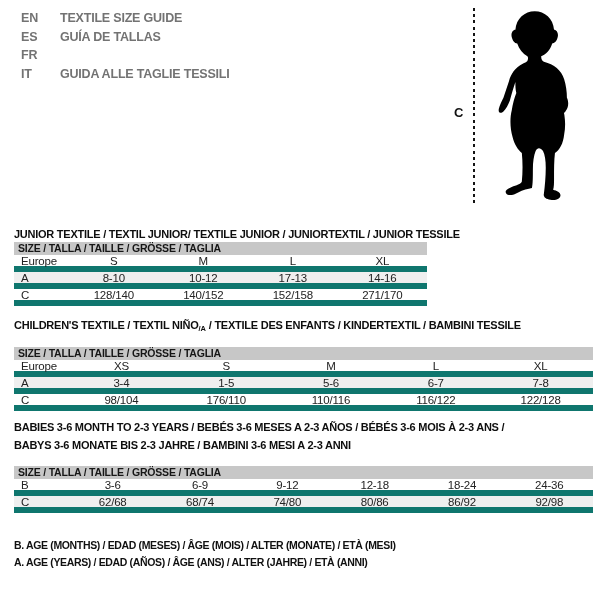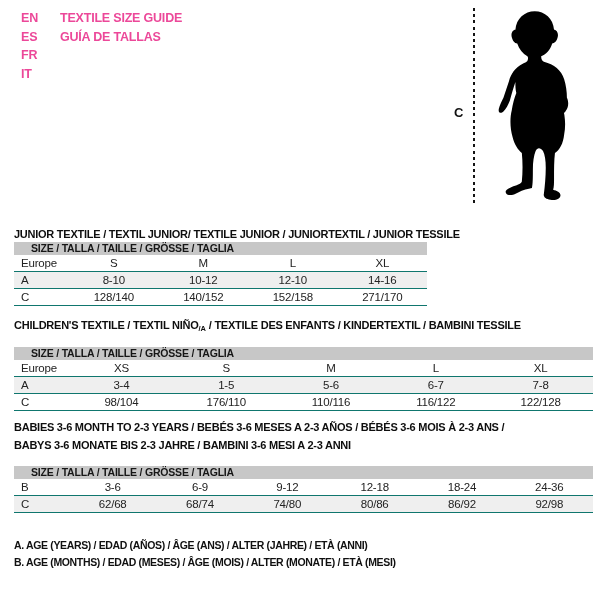--- a/index.html
+++ b/index.html
@@ -6,21 +6,21 @@
   body {
     width:600px; height:600px; background:#ffffff;
     font-family:"Liberation Sans","DejaVu Sans",sans-serif;
     color:#1c1c1c; position:relative; overflow:hidden;
   }
   .canvas { position:absolute; top:0; left:0; width:600px; height:600px; }
 
   
   .lang-block { position:absolute; left:21px; top:9px; }
   .lang-row { display:flex; height:18.5px; align-items:center;
-    font-weight:bold; font-size:12.5px; letter-spacing:-0.2px; color:#ec4899; }
+    font-weight:bold; font-size:12.5px; letter-spacing:-0.2px; color:#737373; }
   .lang-row .code { width:39px; }
   .lang-row .lab { white-space:nowrap; }
 
   
   .baby-line { position:absolute; left:473px; top:8px; width:2px; height:198px;
     background:repeating-linear-gradient(to bottom,#141414 0 3px,transparent 3px 6.2px); }
   .c-label { position:absolute; left:454px; top:105px; font-weight:bold; font-size:13px; color:#111; }
   .baby-svg { position:absolute; left:497px; top:4px; width:92px; height:204px; }
 
   
@@ -30,23 +30,23 @@
   .tt2 { top:319px; }
   .tt3 { top:418px; line-height:18px; }
   .tt2 .sub { font-size:7.5px; vertical-align:-2px; letter-spacing:0; }
 
   
   .tbl { position:absolute; left:14px; }
   .tbl.t1 { top:242px; width:413px; }
   .tbl.t2 { top:347px; width:579px; }
   .tbl.t3 { top:466px; width:579px; }
   .tbl .bar { height:13px; background:#c7c7c7; font-weight:bold; font-size:10.5px;
-    line-height:13px; padding-left:17px; letter-spacing:-0.2px; color:#161616; box-sizing:border-box; }
+    line-height:13px; padding-left:4px; letter-spacing:-0.2px; color:#161616; box-sizing:border-box; }
   .tbl .row { display:flex; height:17px; align-items:center; font-size:11.5px;
-    letter-spacing:-0.2px; border-bottom:1px solid #0f766e; box-sizing:border-box; color:#232323; }
+    letter-spacing:-0.2px; border-bottom:6px solid #0f766e; box-sizing:border-box; color:#232323; }
   .tbl .row.alt { background:#efefef; }
   .tbl .lab { width:55px; padding-left:7px; box-sizing:border-box; }
   .tbl .cell { flex:1; text-align:center; }
 
   
   .footnotes { position:absolute; left:14px; top:537px; font-weight:bold; font-size:10.5px;
     letter-spacing:-0.35px; line-height:17px; color:#101010; }
   .footnotes div { white-space:nowrap; }
 </style>
 </head>
@@ -61,20 +61,21 @@
     </div>
     <div class="lang-row">
       <span class="code">ES</span>
       <span class="lab">GUÍA DE TALLAS</span>
     </div>
     <div class="lang-row">
       <span class="code">FR</span>
     </div>
     <div class="lang-row">
       <span class="code">IT</span>
+      <span class="lab">GUIDA ALLE TAGLIE TESSILI</span>
     </div>
   </div>
 
   <div class="baby-line"></div>
   <div class="c-label">C</div>
   <svg class="baby-svg" viewBox="0 0 100 210" xmlns="http://www.w3.org/2000/svg" aria-hidden="true">
     <path fill="#000000" d="
       M41,2
       C52,2 61,10 62,22
       C65,22 67,26 66,30
@@ -131,21 +132,21 @@
       <span class="lab">Europe</span>
       <span class="cell">S</span>
       <span class="cell">M</span>
       <span class="cell">L</span>
       <span class="cell">XL</span>
     </div>
     <div class="row alt">
       <span class="lab">A</span>
       <span class="cell">8-10</span>
       <span class="cell">10-12</span>
-      <span class="cell">12-10</span>
+      <span class="cell">17-13</span>
       <span class="cell">14-16</span>
     </div>
     <div class="row">
       <span class="lab">C</span>
       <span class="cell">128/140</span>
       <span class="cell">140/152</span>
       <span class="cell">152/158</span>
       <span class="cell">271/170</span>
     </div>
   </div>
@@ -201,17 +202,17 @@
       <span class="cell">62/68</span>
       <span class="cell">68/74</span>
       <span class="cell">74/80</span>
       <span class="cell">80/86</span>
       <span class="cell">86/92</span>
       <span class="cell">92/98</span>
     </div>
   </div>
 
   <div class="footnotes">
+    <div>B. AGE (MONTHS) / EDAD (MESES) / ÂGE (MOIS) / ALTER (MONATE) / ETÀ (MESI)</div>
     <div>A. AGE (YEARS) / EDAD (AÑOS) / ÂGE (ANS) / ALTER (JAHRE) / ETÀ (ANNI)</div>
-    <div>B. AGE (MONTHS) / EDAD (MESES) / ÂGE (MOIS) / ALTER (MONATE) / ETÀ (MESI)</div>
   </div>
 
 </div>
 
 </body></html>

